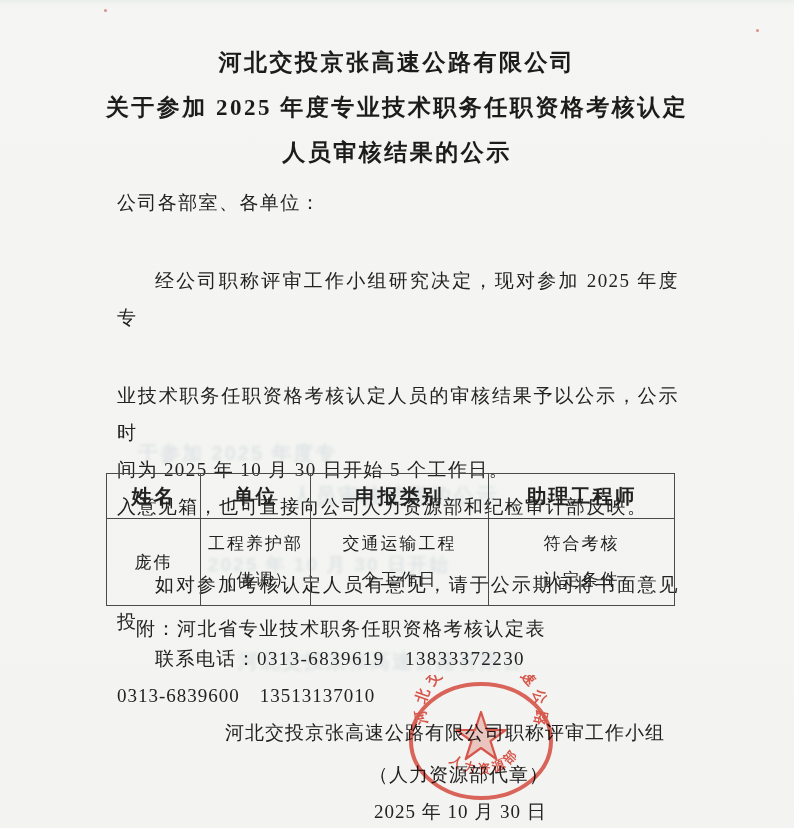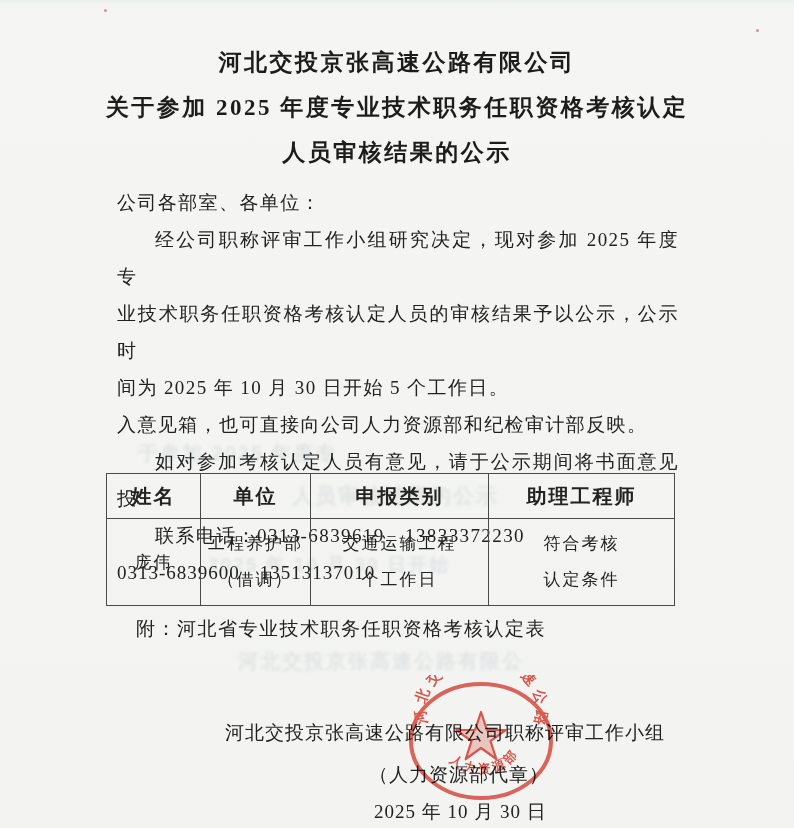--- a/index.html
+++ b/index.html
@@ -35,21 +35,21 @@
     font-weight:bold;color:#1c1c1c;
   }
   .title-line{font-size:23px;letter-spacing:2.5px;line-height:45px;white-space:nowrap;}
 
   
   .content{position:absolute;left:117px;top:184px;width:562px;}
   .bline{
     font-size:19px;line-height:37px;letter-spacing:1.4px;color:#222;
     white-space:normal;
   }
-  .bline.stretch{text-align:justify;text-align-last:justify;}
+  .bline.stretch{text-align:justify;text-align-last:justify;margin-top:41px;}
   .bline.indent{text-indent:2em;}
   .bline.phone2{letter-spacing:1px;}
 
   
   .result-table{
     position:absolute;left:106px;top:473px;width:568px;height:130px;
     border-collapse:collapse;table-layout:fixed;
     font-size:17px;color:#222;
   }
   .result-table th,.result-table td{

